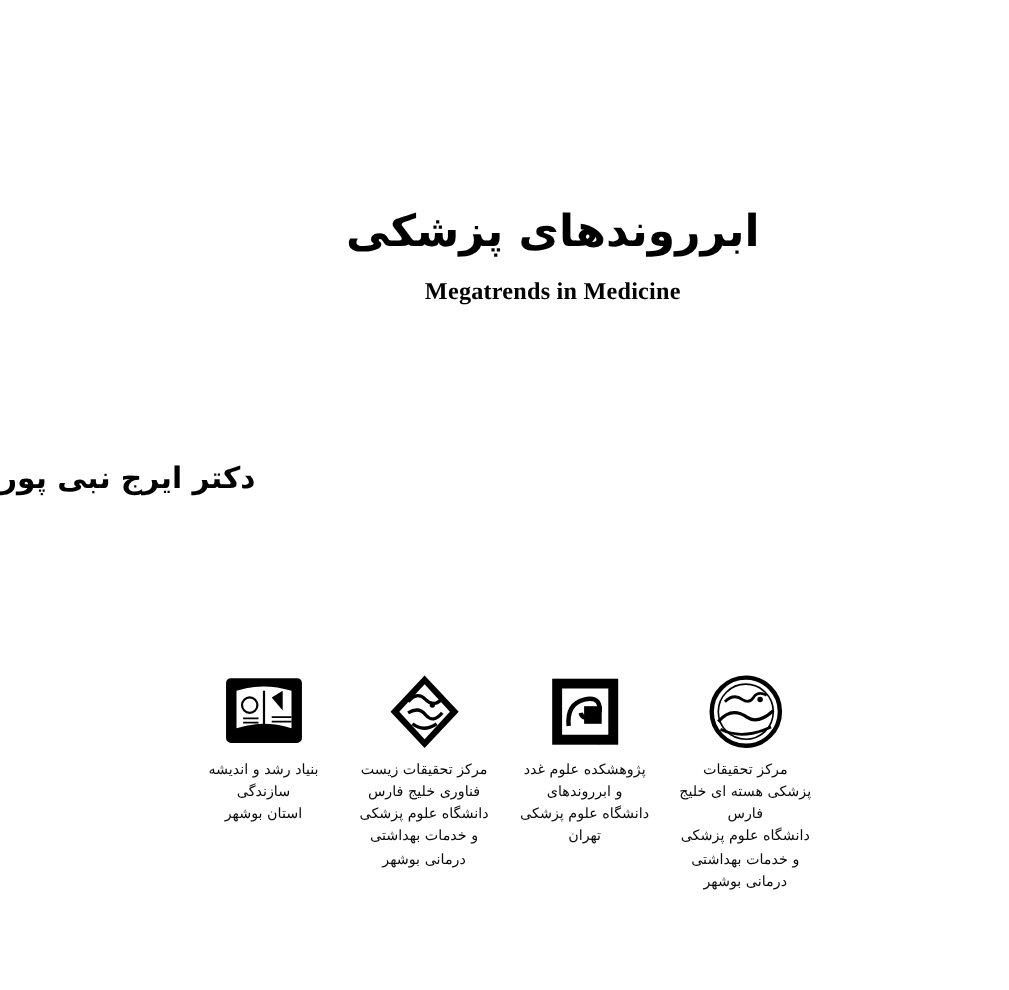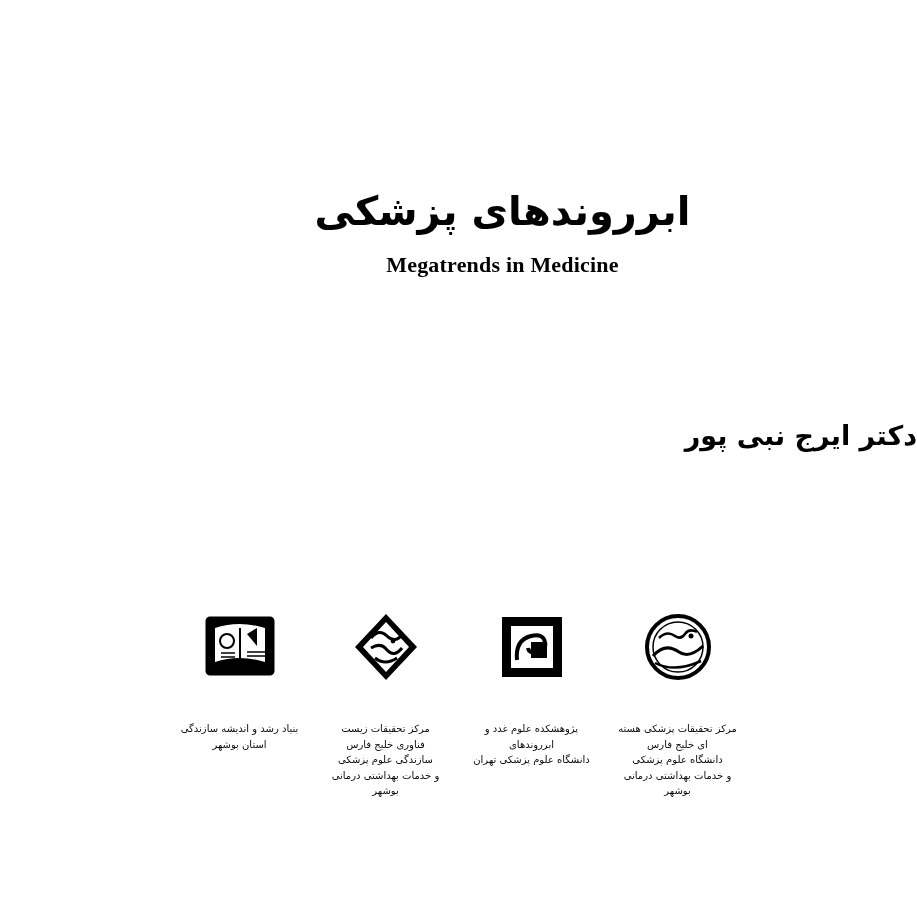--- a/index.html
+++ b/index.html
@@ -48,21 +48,21 @@
     letter-spacing: 0.2px;
     color: #000000;
   }
 
   
   .author-block {
     position: absolute;
     top: 420px;
     left: 0;
     width: 917px;
-    text-align: right;
+    text-align: left;
   }
   .author-fa {
     direction: rtl;
     font-family: "DejaVu Sans", sans-serif;
     font-weight: bold;
     font-size: 27px;
     color: #000000;
   }
 
   
@@ -75,35 +75,34 @@
     flex-direction: row;
     justify-content: center;
     align-items: flex-start;
     gap: 26px;
   }
   .logo-item {
     width: 120px;
     display: flex;
     flex-direction: column;
     align-items: center;
-    gap: 30px;
   }
   .logo-mark {
     width: 78px;
     height: 78px;
     display: flex;
     align-items: center;
     justify-content: center;
   }
   .logo-mark svg { display: block; }
   .logo-caption {
     margin-top: 5px;
     direction: rtl;
     font-family: "DejaVu Sans", sans-serif;
-    font-size: 10px;
+    font-size: 13px;
     line-height: 1.55;
     text-align: center;
     color: #0a0a0a;
     white-space: pre-line;
   }
 </style>
 </head>
 <body>
 
 <div class="page">
@@ -141,21 +140,21 @@
         <svg width="78" height="78" viewBox="0 0 78 78">
           <path d="M39 6 L70 39 L39 72 L8 39 Z" fill="#000000"></path>
           <path d="M39 14 L62 39 L39 64 L16 39 Z" fill="#ffffff"></path>
           <path d="M24 30 q8 -10 16 -2 q8 8 16 -2" stroke="#000000" stroke-width="3" fill="none"></path>
           <path d="M24 40 q10 -6 16 2 q7 8 15 -2" stroke="#000000" stroke-width="3" fill="none"></path>
           <path d="M28 50 q10 8 22 0" stroke="#000000" stroke-width="3" fill="none"></path>
           <circle cx="46" cy="33" r="2.4" fill="#000000"></circle>
         </svg>
       </div>
       <div class="logo-caption">مرکز تحقیقات زیست فناوری خلیج فارس
-سازندگی علوم پزشکی
+دانشگاه علوم پزشکی
 و خدمات بهداشتی درمانی بوشهر</div>
     </div>
 
     <div class="logo-item">
       <div class="logo-mark">
         <svg width="78" height="78" viewBox="0 0 78 78">
           <rect x="9" y="9" width="60" height="60" fill="#000000"></rect>
           <path d="M18 18 h42 v42 h-42 z" fill="#ffffff"></path>
           <path d="M24 52 q-2 -20 14 -24 q12 -3 14 6 q2 8 -8 10 q-8 2 -9 -4" fill="none" stroke="#000000" stroke-width="4"></path>
           <rect x="38" y="34" width="16" height="16" fill="#000000"></rect>

